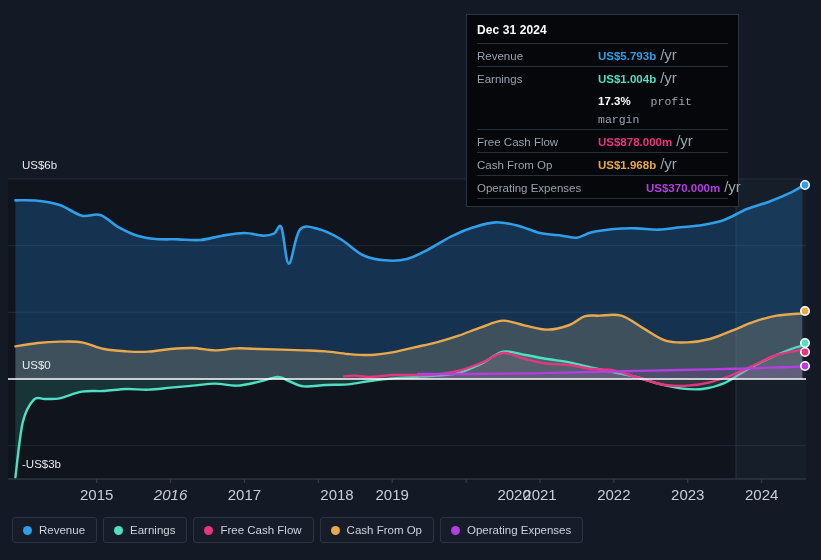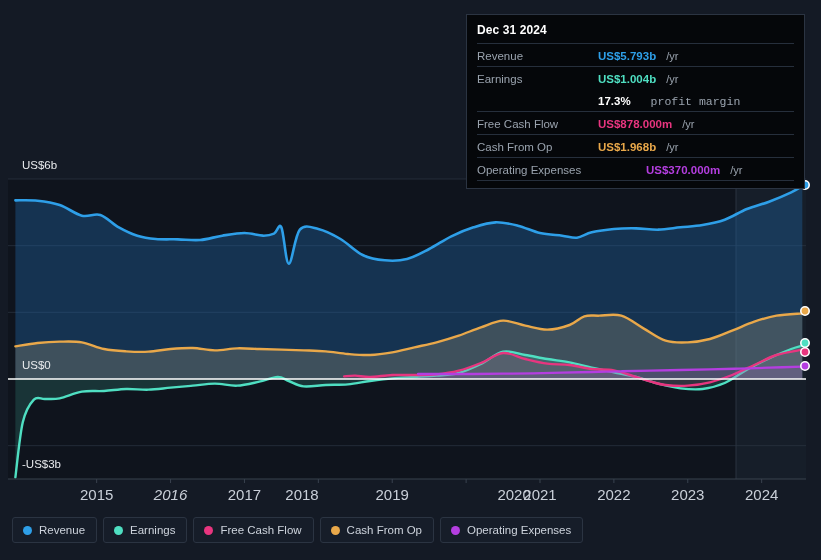--- a/index.html
+++ b/index.html
@@ -24,21 +24,21 @@
     position: absolute;
     left: 0; top: 0;
     width: 821px; height: 560px;
     display: block;
   }
 
   
   .tooltip-card {
     position: absolute;
     left: 466px; top: 14px;
-    width: 339px;
+    width: 273px;
     background: #05070a;
     border: 1px solid #2b3442;
     box-sizing: border-box;
     padding: 6px 10px 7px 10px;
     z-index: 40;
   }
   .tooltip-date {
     font-size: 12px;
     font-weight: bold;
     color: #ffffff;
@@ -57,23 +57,23 @@
     width: 121px;
     flex: 0 0 121px;
     font-size: 11.5px;
     color: #9aa3ae;
   }
   .tt-value {
     font-size: 11.5px;
     font-weight: bold;
   }
   .tt-suffix {
-    font-size: 11px;
+    font-size: 15px;
     color: #9aa3ae;
-    margin-left: 10px;
+    margin-left: 4px;
     font-weight: normal;
   }
   .tt-margin-val {
     font-size: 11.5px;
     font-weight: bold;
     color: #ffffff;
   }
   .tt-margin-txt {
     font-size: 11.5px;
     color: #9aa3ae;
@@ -174,21 +174,21 @@
     </svg>
 
   <div class="axis-label" style="left:22px; top:159px;">US$6b</div>
   <div class="axis-label" style="left:22px; top:359px;">US$0</div>
   <div class="axis-label" style="left:22px; top:458px;">-US$3b</div>
 
   <div id="x-ticks">
       <div class="x-tick" style="left: 96.6667px; top: 486px;">2015</div>
       <div class="x-tick" style="left: 170.556px; top: 486px; font-style: italic;">2016</div>
       <div class="x-tick" style="left: 244.444px; top: 486px;">2017</div>
-      <div class="x-tick" style="left: 302px; top: 486px;">2018</div>
+      <div class="x-tick" style="left: 337px; top: 486px;">2018</div>
       <div class="x-tick" style="left: 392.222px; top: 486px;">2019</div>
       <div class="x-tick" style="left: 466.111px; top: 486px; margin-left: 48px;">2020</div>
       <div class="x-tick" style="left: 540px; top: 486px;">2021</div>
       <div class="x-tick" style="left: 613.889px; top: 486px;">2022</div>
       <div class="x-tick" style="left: 687.778px; top: 486px;">2023</div>
       <div class="x-tick" style="left: 761.667px; top: 486px;">2024</div>
     </div>
 
   <div class="tooltip-card">
     <div class="tooltip-date">Dec 31 2024</div>

